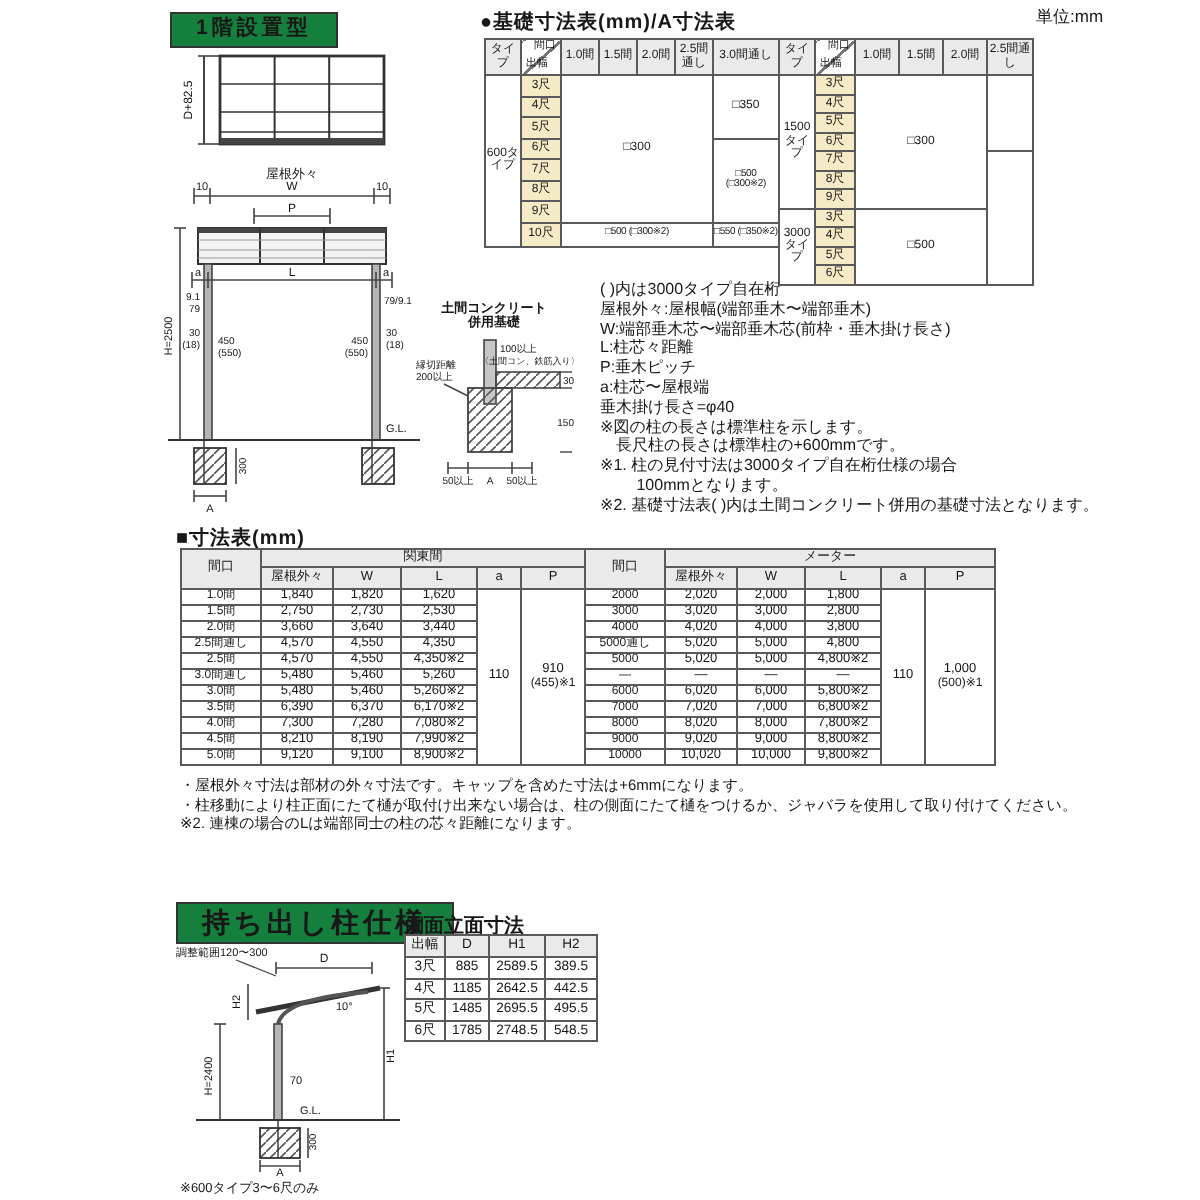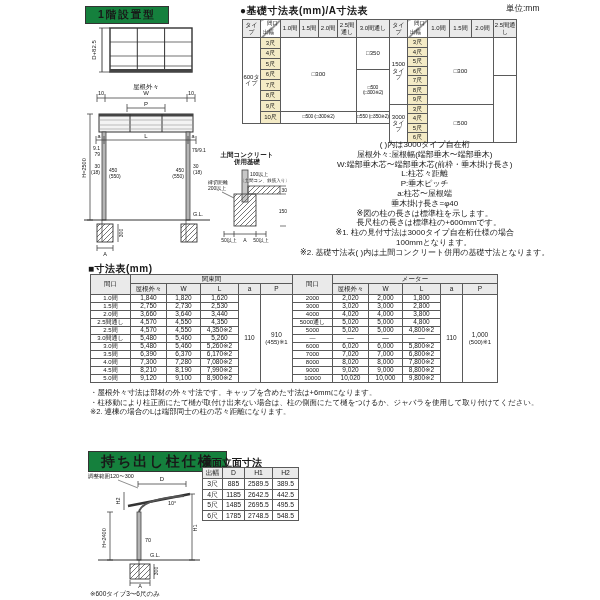--- a/index.html
+++ b/index.html
@@ -2,35 +2,35 @@
 <html><head>
 <meta charset="utf-8">
 <style>
   html,body{margin:0;padding:0;background:#fff;}
   #stage{position:relative;width:600px;height:600px;background:#ffffff;overflow:hidden;
          font-family:"Liberation Sans","DejaVu Sans",sans-serif;color:#181818;}
   .abs{position:absolute;}
   .box-title{border:1px solid #333;background:#15803d;font-weight:bold;font-size:10.5px;
              padding:2px 12px;letter-spacing:2px;line-height:1.1;}
   .sec-title{font-weight:bold;font-size:10px;letter-spacing:.5px;}
-  .unit{font-size:8.5px;}
+  .unit{font-size:8.5px;margin-left:12px;}
   
   table.t{position:absolute;border-collapse:collapse;table-layout:fixed;background:#fff;}
   table.t td{border:1px solid #5a5a5a;text-align:center;vertical-align:middle;
              padding:0;line-height:1.05;overflow:hidden;}
   .hd{background:#eaeaea;}
   .yl{background:#f4ebc6;}
   .f65{font-size:6.5px;}
   .f6{font-size:6px;}
   .f5{font-size:5px;letter-spacing:-0.2px;}
   .diag{position:relative;background:
         linear-gradient(to bottom right,transparent 47%,#777 47%,#777 53%,transparent 53%);}
   .diag .tr{position:absolute;top:1px;right:2px;font-size:5.5px;}
   .diag .bl{position:absolute;bottom:1px;left:2px;font-size:5.5px;}
-  .notes{font-size:8px;line-height:9.8px;white-space:pre;text-align:center;}
+  .notes{font-size:8px;line-height:9.8px;white-space:pre;}
   .notes2{font-size:7.5px;line-height:9.6px;white-space:pre;}
   .small-note{font-size:6.5px;}
   svg{position:absolute;overflow:visible;}
   svg text{font-family:"Liberation Sans","DejaVu Sans",sans-serif;fill:#181818;}
 </style>
 </head>
 <body>
 
 <div id="stage">
 

